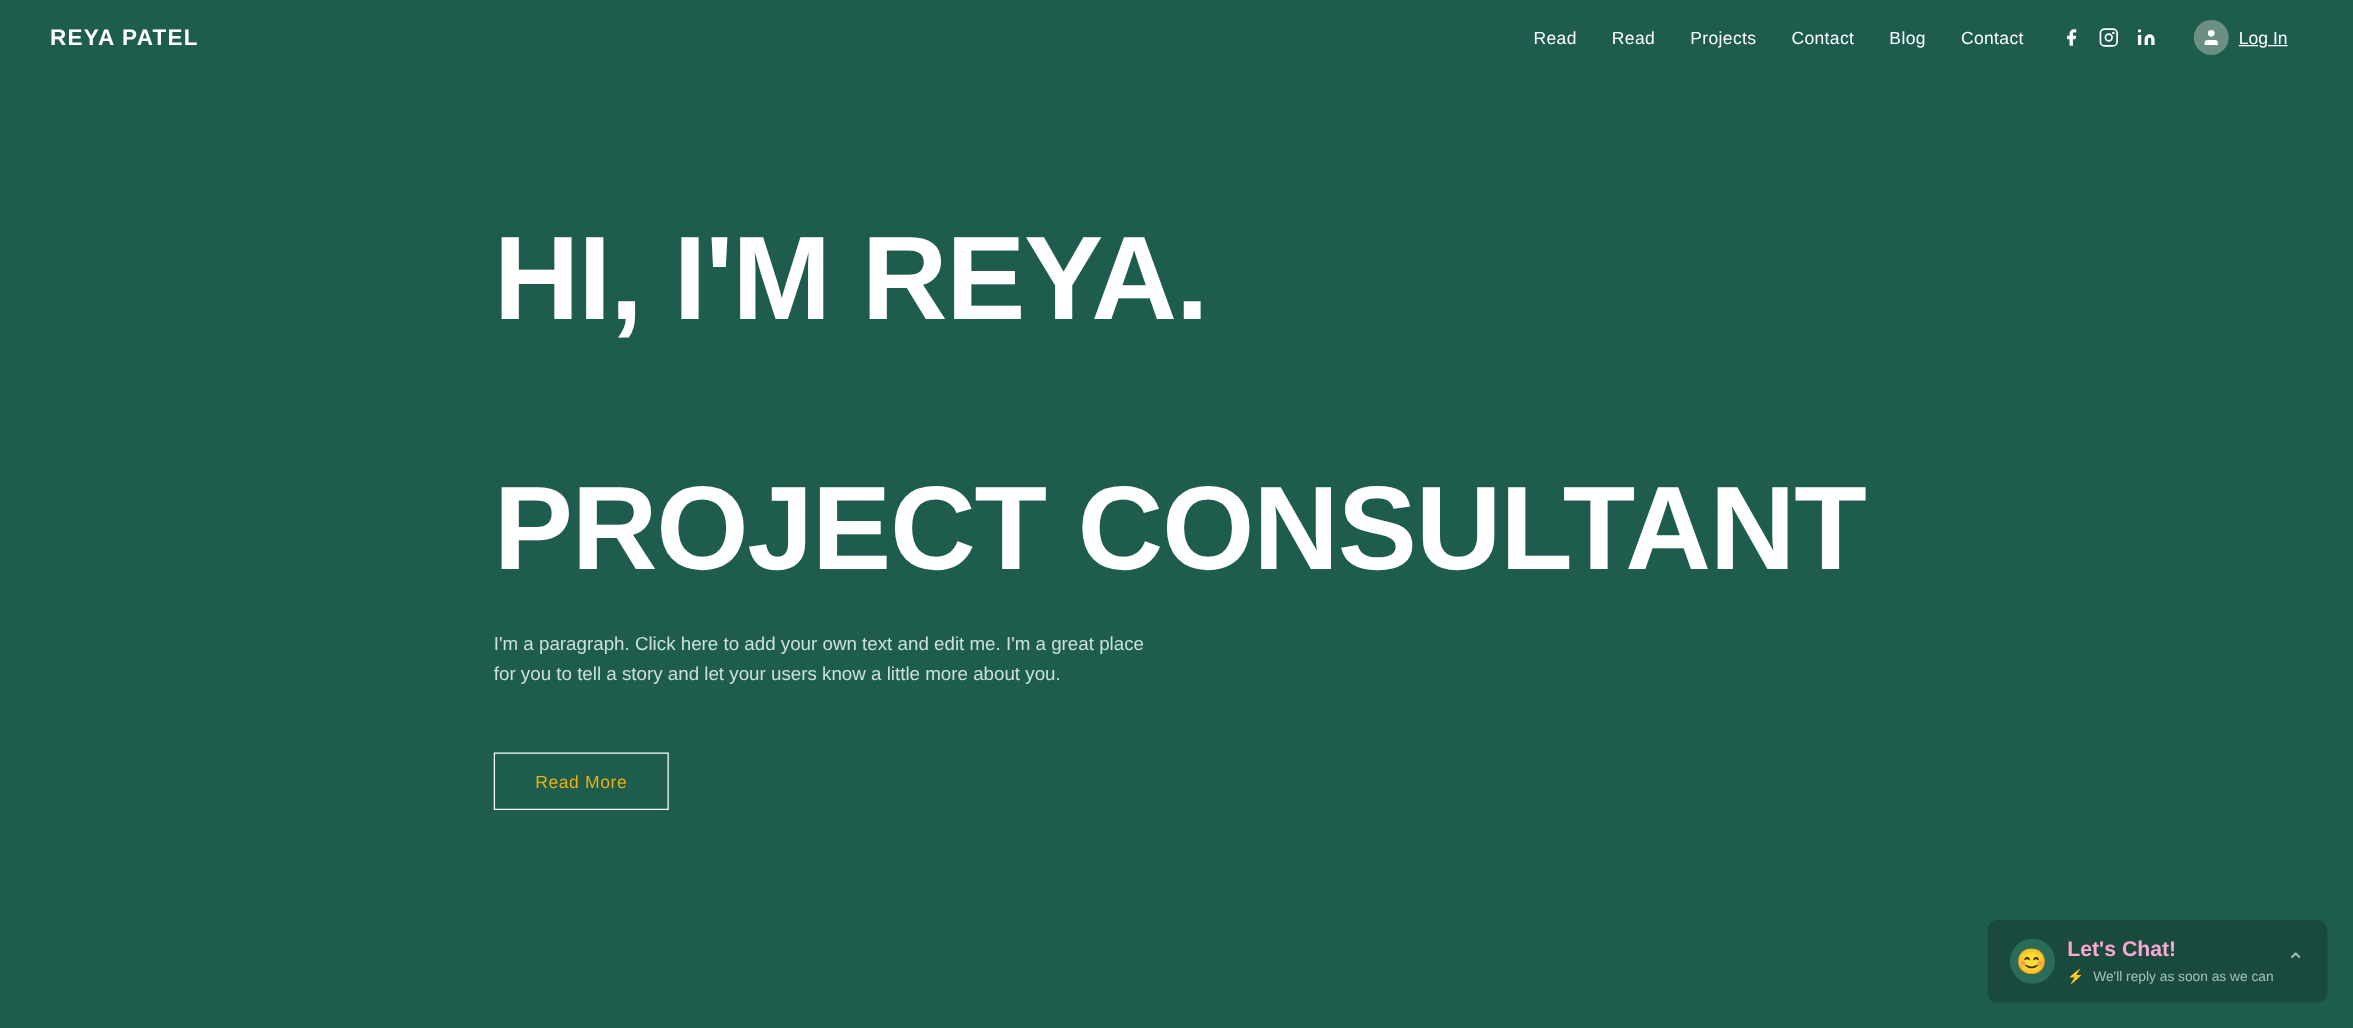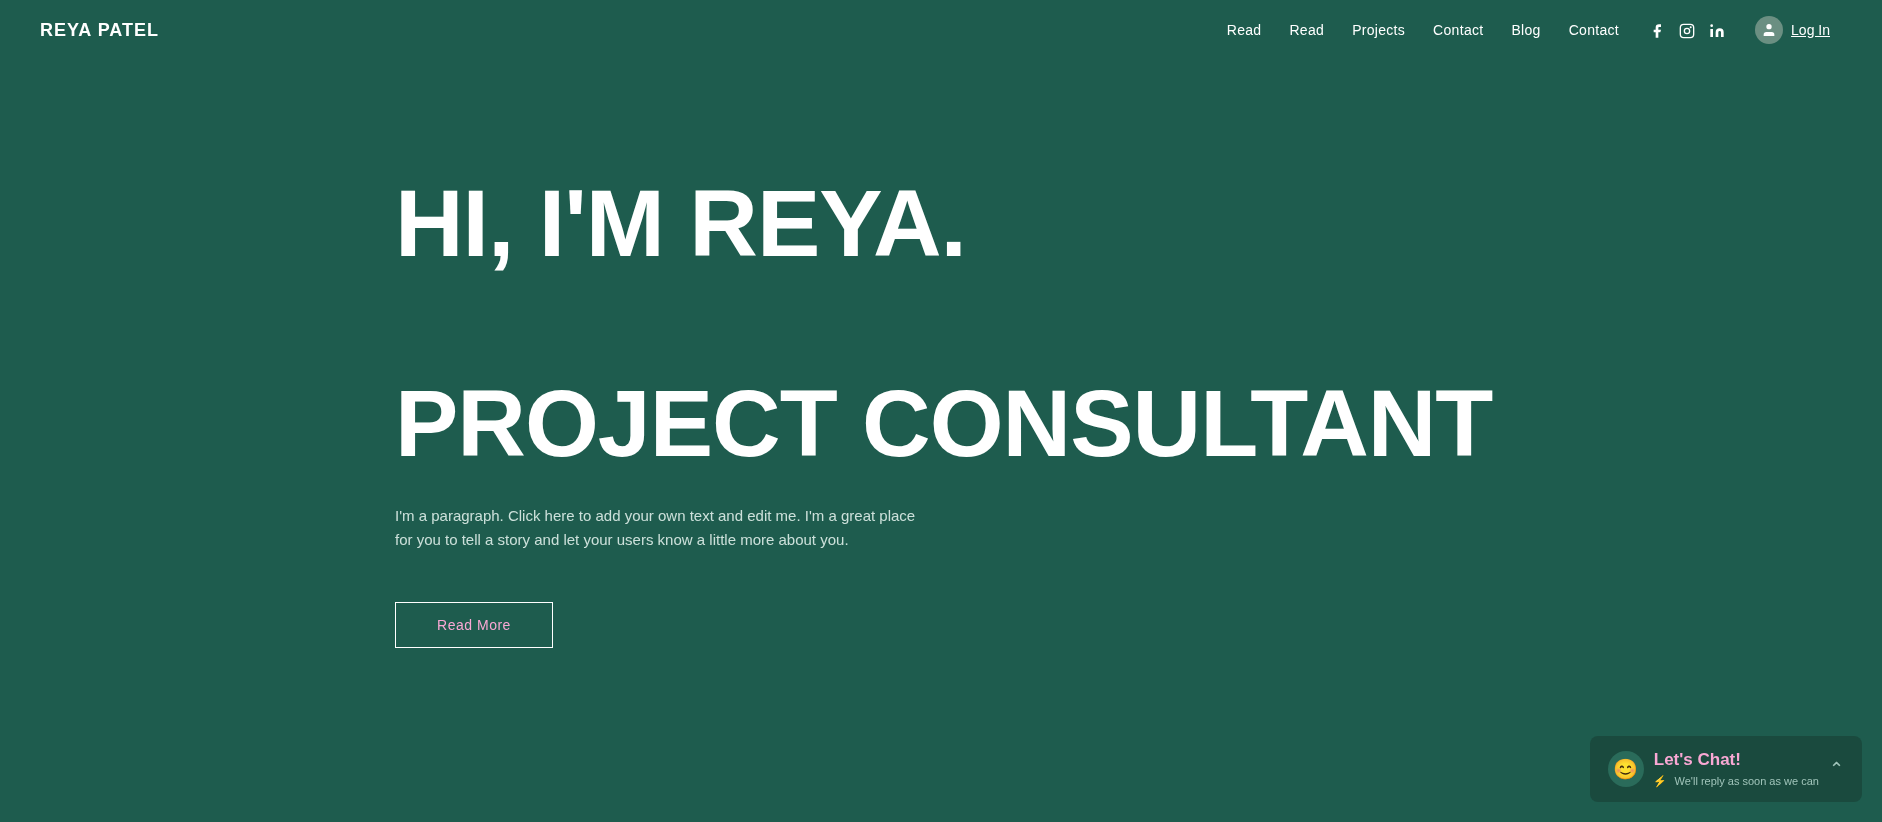--- a/index.html
+++ b/index.html
@@ -122,27 +122,27 @@
       color: #cce0da;
       line-height: 1.6;
       max-width: 530px;
       margin-bottom: 50px;
       font-weight: 400;
     }
 
     .read-more-btn {
       display: inline-block;
       border: 1.5px solid #ffffff;
-      color: #f9a8d4;
+      color: #eab308;
       background: transparent;
       padding: 14px 30px;
       font-size: 14px;
       cursor: pointer;
       letter-spacing: 0.5px;
-      width: 158px;
+      width: 140px;
       text-align: center;
       font-weight: 400;
     }
 
     
     .chat-widget {
       position: absolute;
       bottom: 20px;
       right: 20px;
       background-color: #1a4a3e;

